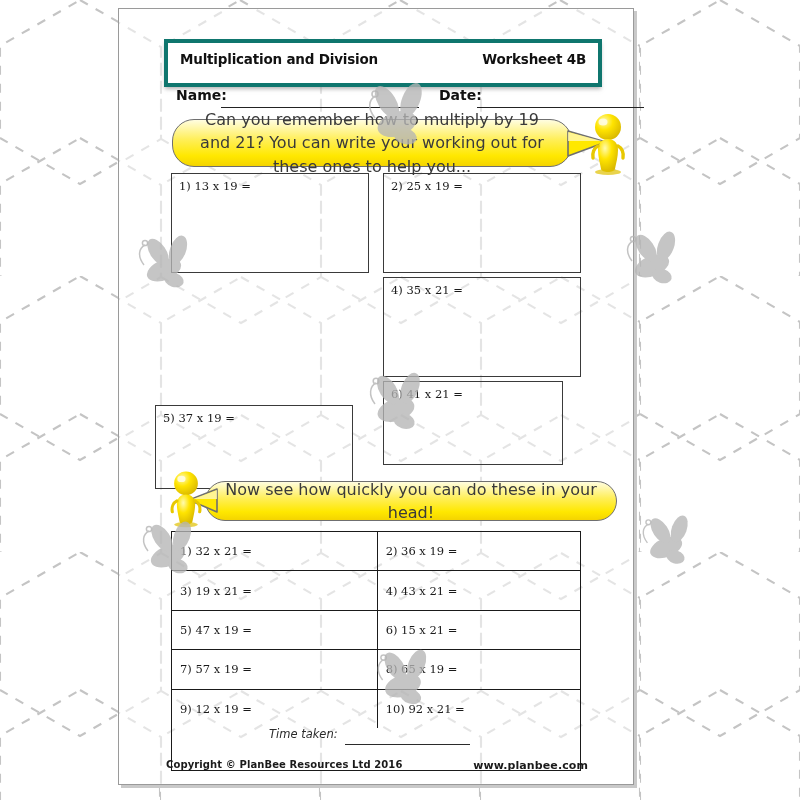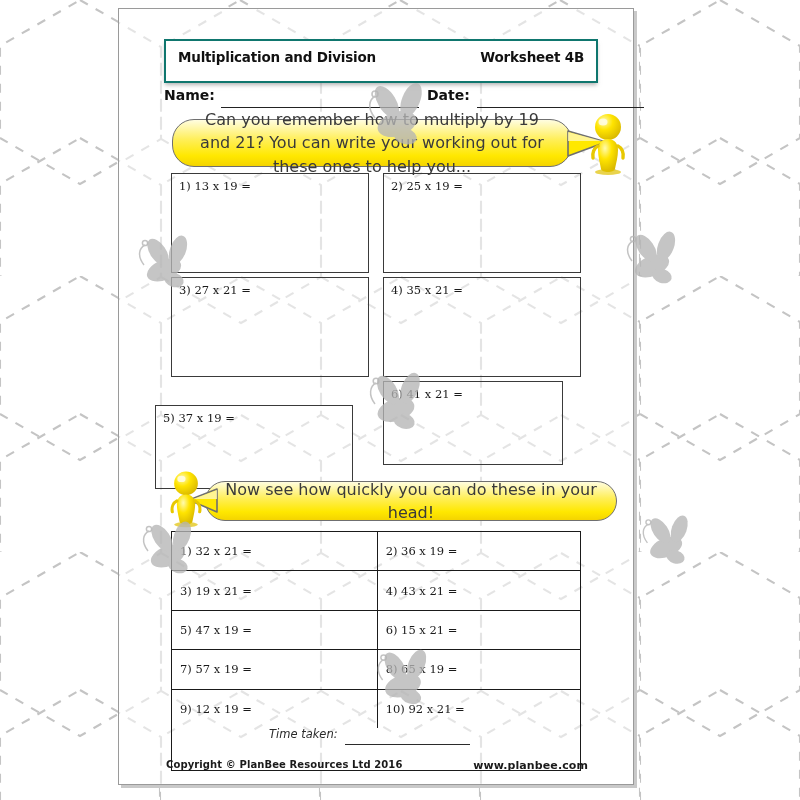--- a/index.html
+++ b/index.html
@@ -24,39 +24,39 @@
   .page-inner{position:absolute;inset:0;}
 
   
   #honeycomb-page{position:absolute;inset:0;z-index:1;opacity:.55;}
 
   .content{position:absolute;inset:0;z-index:4;}
 
   
   .title-bar{
     position:absolute;left:45px;top:30px;width:430px;height:40px;
-    background:#ffffff;border:2px solid #0f766e;
+    background:#ffffff;border:4px solid #0f766e;
     box-shadow:0 3px 4px -1px rgba(120,120,120,.55);
   }
   .title-bar .t-left{
     position:absolute;left:12px;top:8px;
     font-family:"DejaVu Sans", sans-serif;
     font-weight:bold;font-size:13.5px;color:#111;letter-spacing:-.2px;
   }
   .title-bar .t-right{
     position:absolute;right:12px;top:8px;
     font-family:"DejaVu Sans", sans-serif;
     font-weight:bold;font-size:13.5px;color:#111;letter-spacing:-.2px;
   }
 
   .namedate{position:absolute;left:45px;top:78px;width:435px;height:22px;}
   .nd-label{
     position:absolute;top:0;
     font-family:"DejaVu Sans", sans-serif;
-    font-weight:bold;font-size:14px;color:#111;
+    font-weight:bold;font-size:14px;color:#111;margin-left:12px;
   }
   .nd-label.name{left:0;}
   .nd-label.date{left:263px;}
   .nd-rule{position:absolute;bottom:1px;height:0;border-bottom:1.4px solid #222;}
   .nd-rule.name{left:57px;width:198px;}
   .nd-rule.date{left:313px;width:167px;}
 
   
   .bubble{
     position:absolute;
@@ -233,23 +233,20 @@
         <ellipse cx="23" cy="59" rx="13" ry="3" fill="#e0c000" opacity=".7"></ellipse>
       </svg>
 
       <div class="qbox" style="left:52px;top:164px;width:198px;height:100px;">
         <div class="qtext">1) 13 x 19 =</div>
       </div>
       <div class="qbox" style="left:264px;top:164px;width:198px;height:100px;">
         <div class="qtext">2) 25 x 19 =</div>
       </div>
 
-      <div class="qbox" style="left:52px;top:268px;width:198px;height:100px;">
-        <div class="qtext">3) 27 x 21 =</div>
-      </div>
       <div class="qbox" style="left:264px;top:268px;width:198px;height:100px;">
         <div class="qtext">4) 35 x 21 =</div>
       </div>
 
       <div class="qbox" style="left:36px;top:372px;width:198px;height:84px;margin-top:24px;">
         <div class="qtext">5) 37 x 19 =</div>
       </div>
       <div class="qbox" style="left:264px;top:372px;width:180px;height:84px;">
         <div class="qtext">6) 41 x 21 =</div>
       </div>

